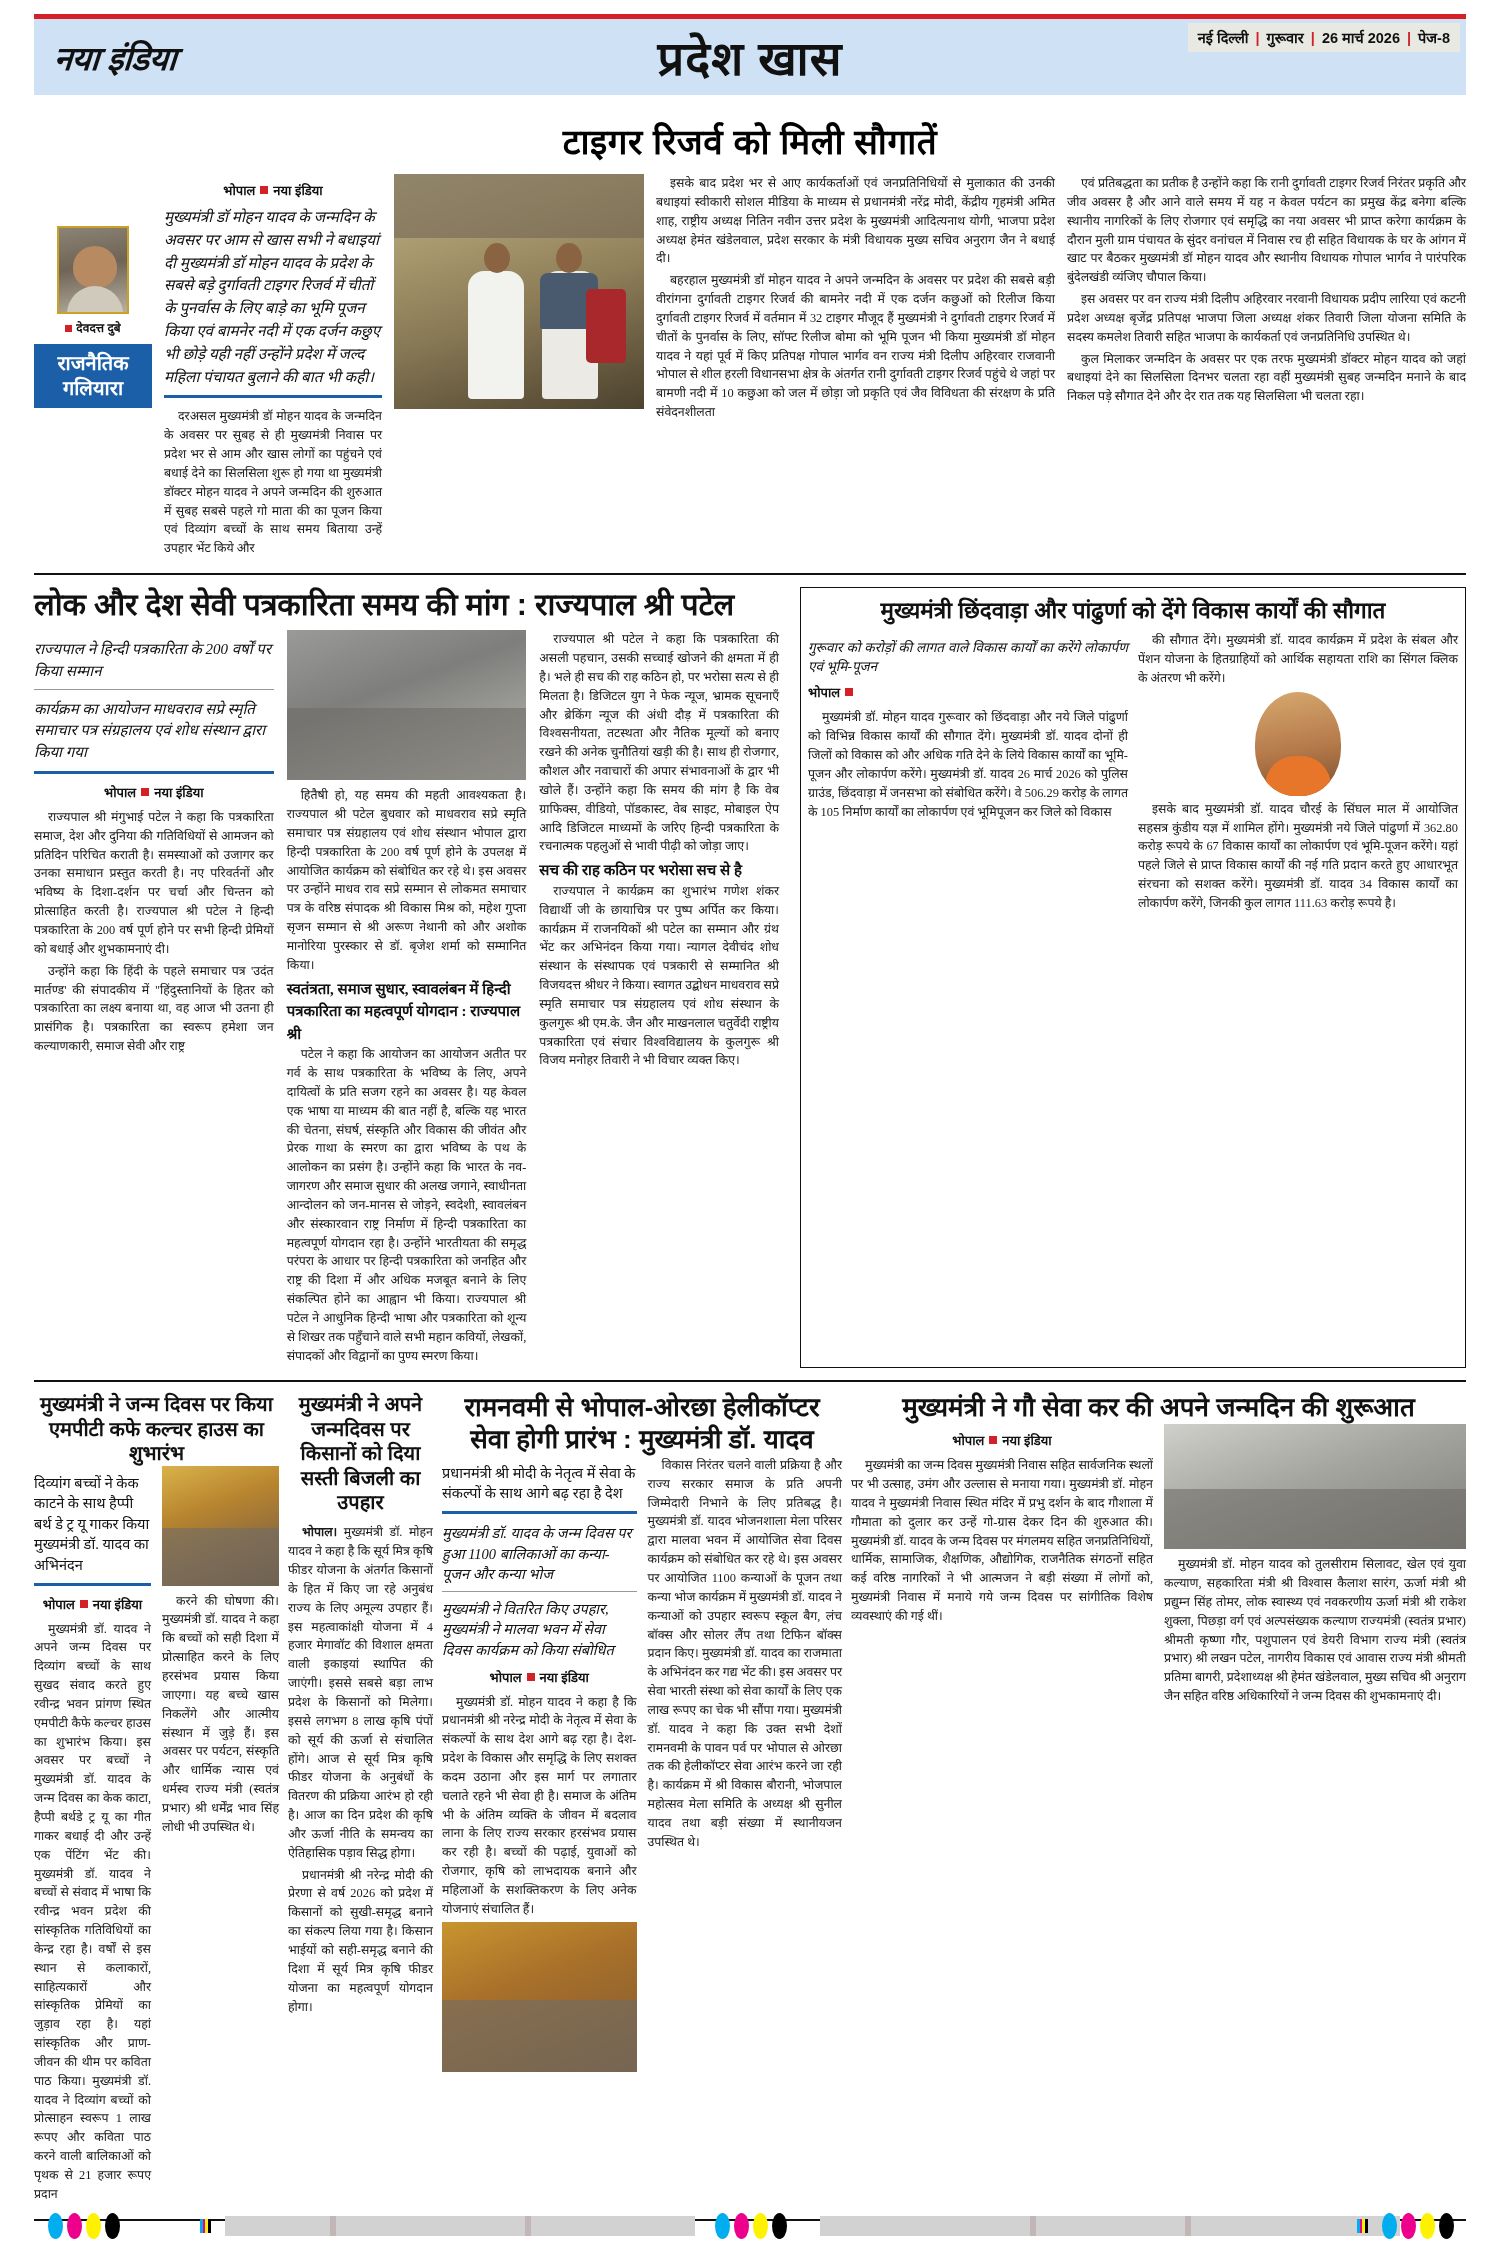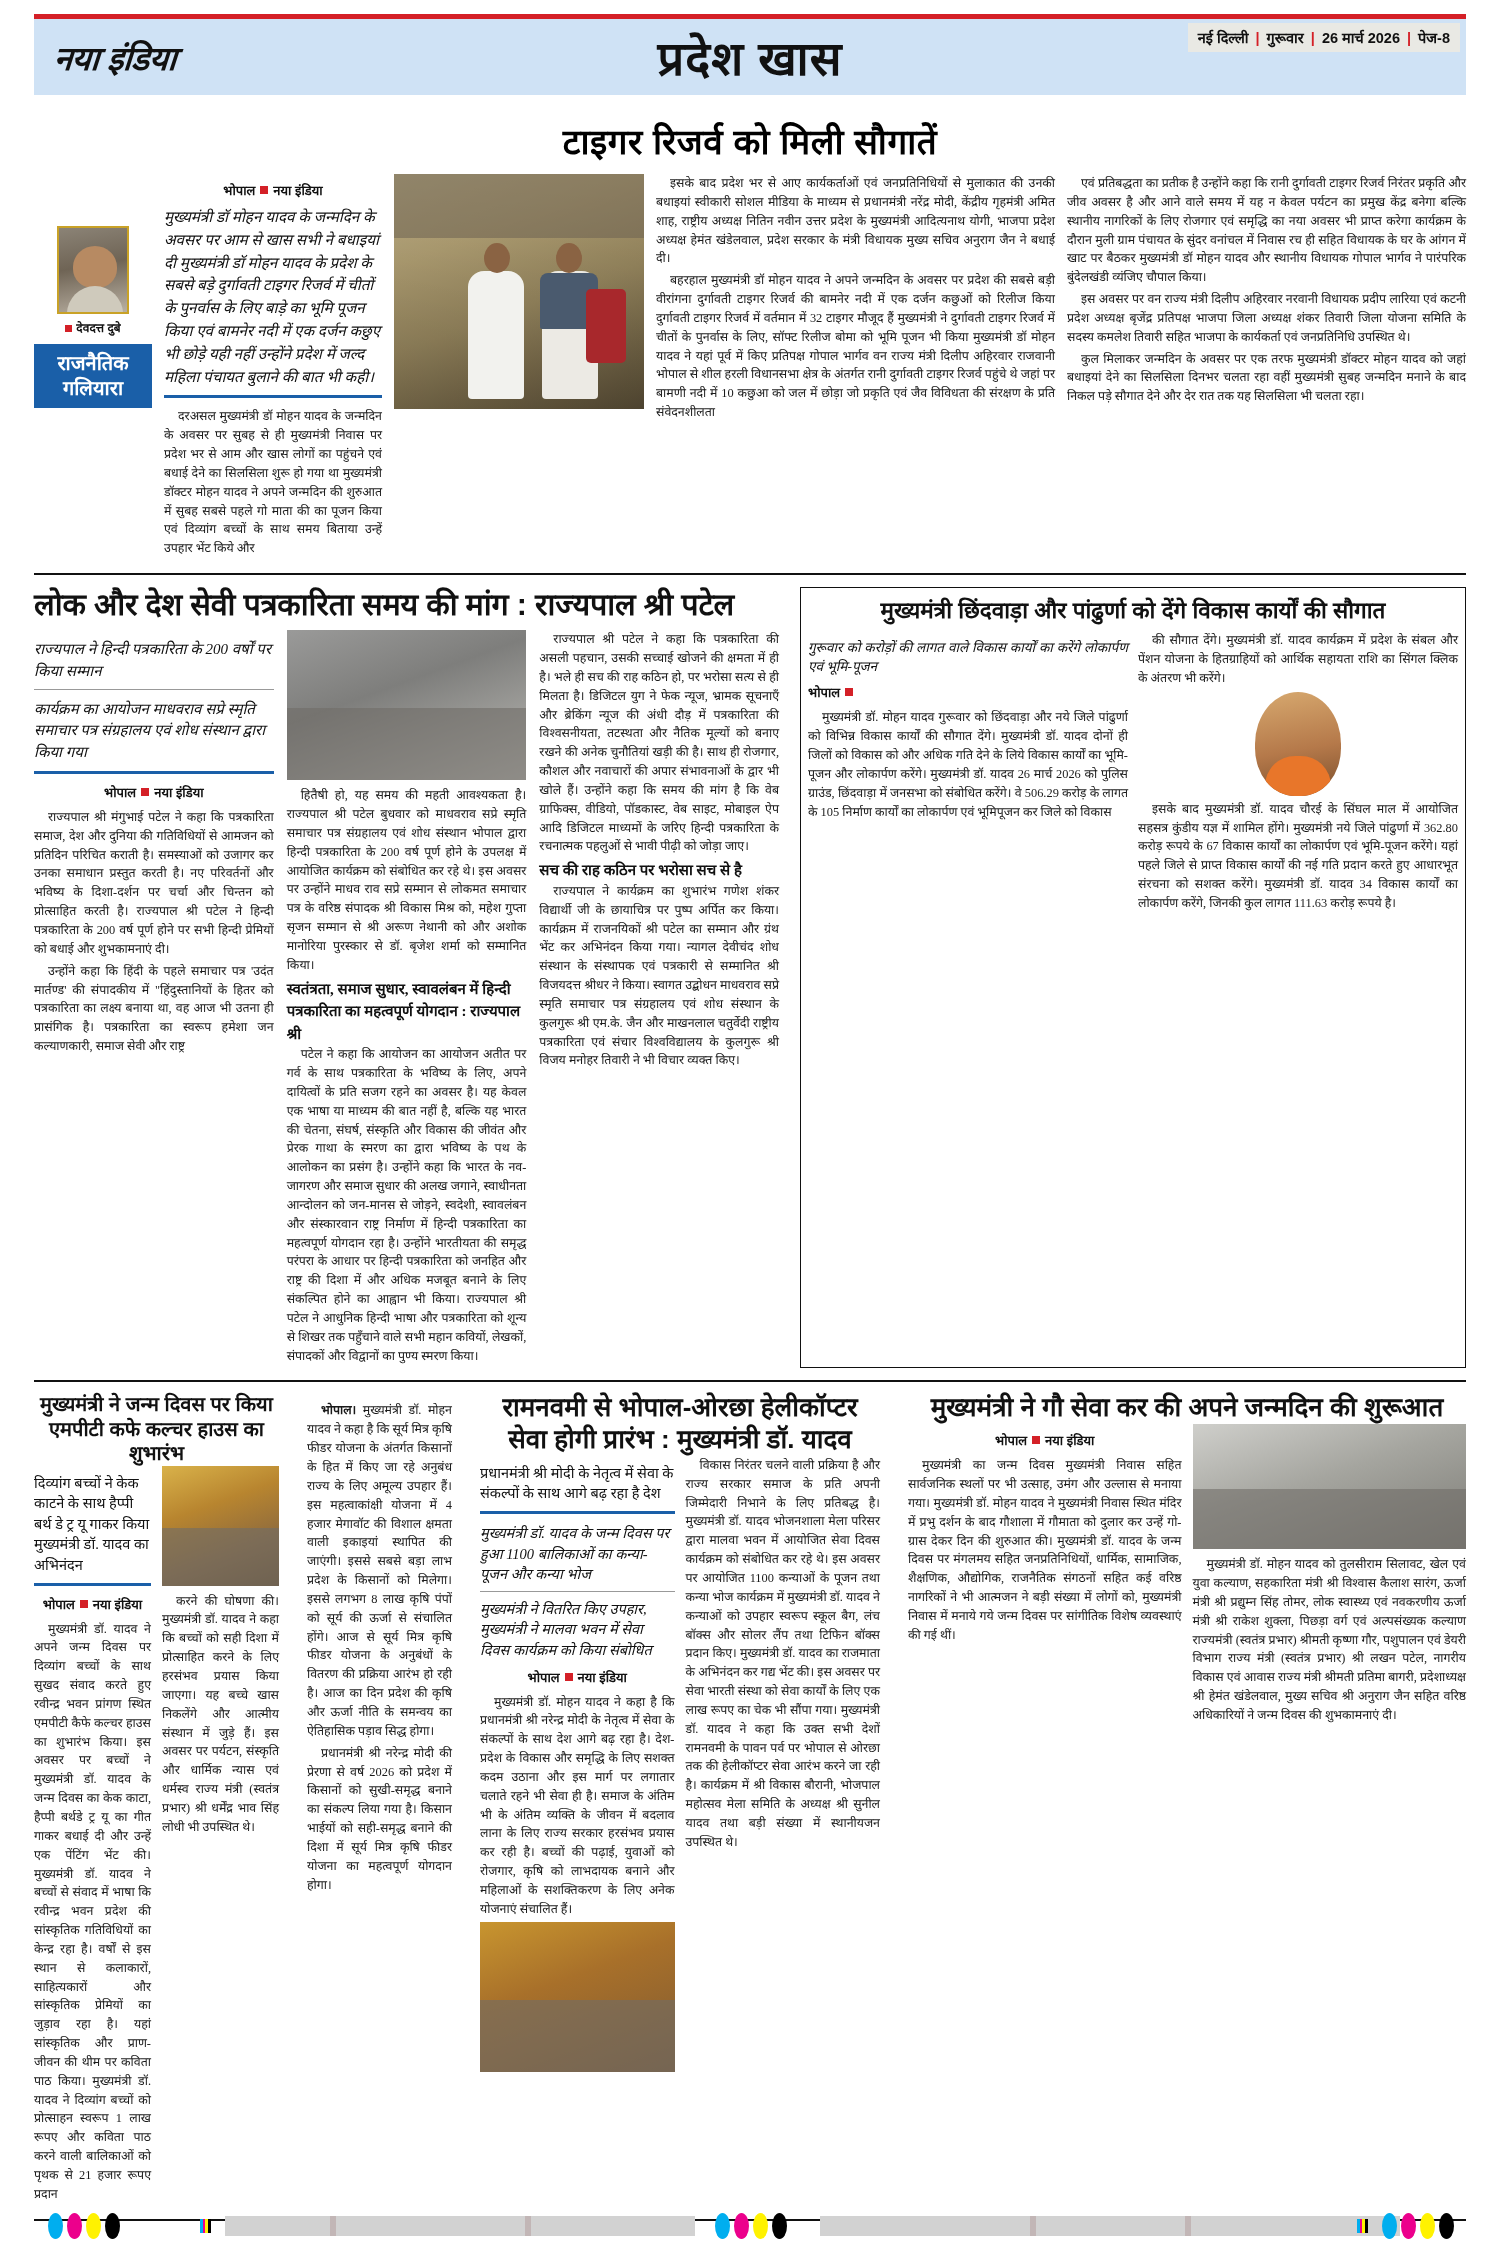--- a/index.html
+++ b/index.html
@@ -197,21 +197,21 @@
     border-radius:50% 50% 46% 46%;
     background: linear-gradient(170deg,#d7a96f 0%, #b5794a 55%, #7a4e2c 100%);
     position:relative; overflow:hidden;
   }
   .portrait-oval::after {
     content:''; position:absolute; left:10px; bottom:0; width:66px; height:40px;
     background:#e8762a; border-radius:30px 30px 0 0;
   }
 
   
-  .row3 { display:grid; grid-template-columns: 245px 145px 400px 1fr; gap:28px; margin:10px 12px 0 12px; }
+  .row3 { display:grid; grid-template-columns: 245px 145px 400px 1fr; gap:9px; margin:10px 12px 0 12px; }
   .r3-head {
     font-family:"Liberation Sans", sans-serif;
     font-weight:bold; font-size:20px; line-height:1.22; text-align:center;
   }
   .r3-head.big { font-size:26px; }
   .r3-sub { font-size:14.5px; line-height:1.42; margin-top:7px; }
   .r3-sub.it { font-style:italic; }
   .col-split2 { display:grid; grid-template-columns:1fr 1fr; gap:11px; }
 
   
@@ -388,20 +388,21 @@
             <div class="p-row"></div>
           </div>
           <div class="body-text">
               <p>करने की घोषणा की। मुख्यमंत्री डॉ. यादव ने कहा कि बच्चों को सही दिशा में प्रोत्साहित करने के लिए हरसंभव प्रयास किया जाएगा। यह बच्चे खास निकलेंगे और आत्मीय संस्थान में जुड़े हैं। इस अवसर पर पर्यटन, संस्कृति और धार्मिक न्यास एवं धर्मस्व राज्य मंत्री (स्वतंत्र प्रभार) श्री धर्मेंद्र भाव सिंह लोधी भी उपस्थित थे।</p>
             </div>
         </div>
       </div>
     </div>
 
     <div>
+      <div class="r3-head">मुख्यमंत्री ने अपने जन्मदिवस पर किसानों को दिया सस्ती बिजली का उपहार</div>
       <div class="body-text" style="margin-top:9px">
         <p><span class="ib">भोपाल।</span> <span>मुख्यमंत्री डॉ. मोहन यादव ने कहा है कि सूर्य मित्र कृषि फीडर योजना के अंतर्गत किसानों के हित में किए जा रहे अनुबंध राज्य के लिए अमूल्य उपहार हैं। इस महत्वाकांक्षी योजना में 4 हजार मेगावॉट की विशाल क्षमता वाली इकाइयां स्थापित की जाएंगी। इससे सबसे बड़ा लाभ प्रदेश के किसानों को मिलेगा। इससे लगभग 8 लाख कृषि पंपों को सूर्य की ऊर्जा से संचालित होंगे। आज से सूर्य मित्र कृषि फीडर योजना के अनुबंधों के वितरण की प्रक्रिया आरंभ हो रही है। आज का दिन प्रदेश की कृषि और ऊर्जा नीति के समन्वय का ऐतिहासिक पड़ाव सिद्ध होगा।</span></p>
         <p>प्रधानमंत्री श्री नरेन्द्र मोदी की प्रेरणा से वर्ष 2026 को प्रदेश में किसानों को सुखी-समृद्ध बनाने का संकल्प लिया गया है। किसान भाईयों को सही-समृद्ध बनाने की दिशा में सूर्य मित्र कृषि फीडर योजना का महत्वपूर्ण योगदान होगा।</p>
       </div>
     </div>
 
     <div>
       <div class="r3-head big">रामनवमी से भोपाल-ओरछा हेलीकॉप्टर सेवा होगी प्रारंभ : मुख्यमंत्री डॉ. यादव</div>
       <div class="col-split2">
         <div>

